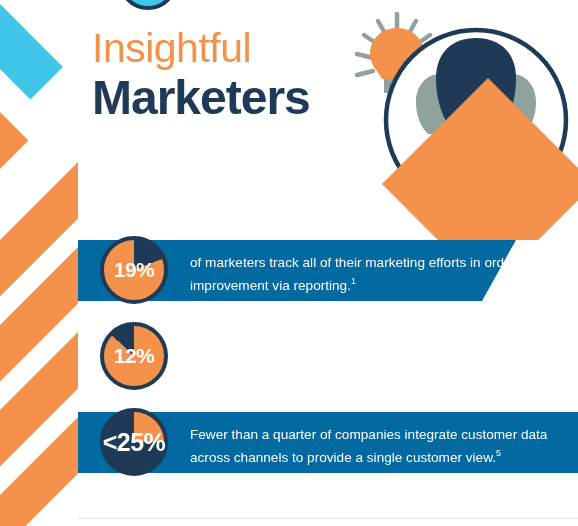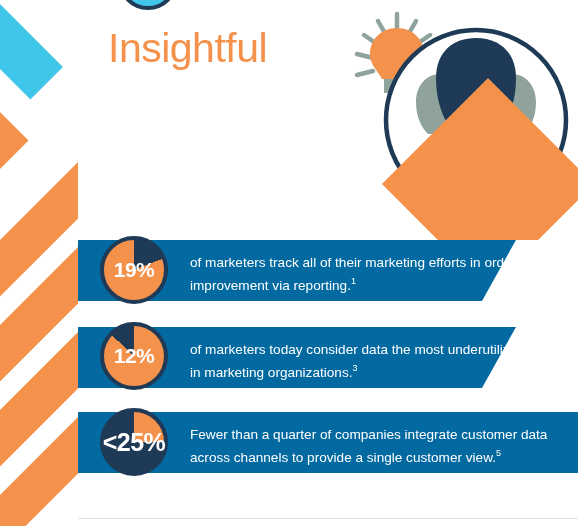--- a/index.html
+++ b/index.html
@@ -83,21 +83,20 @@
     background: #3FC6E8;
     border: 4px solid #1F3A56;
     box-sizing: border-box;
   }
 
   .title-block {
     position: absolute;
     left: 92px;
     top: 28px;
     width: 300px;
-    margin-left: 16px;
   }
   .title-line1 {
     font-size: 41px;
     color: #F4924C;
     letter-spacing: -0.5px;
     line-height: 1;
     font-weight: 400;
   }
   .title-line2 {
     font-size: 48px;
@@ -259,40 +258,35 @@
 
         <path d="M136 138 L147 150 L141 206 L136 212 L131 206 L125 150 Z" fill="#F4924C"></path>
 
         <path d="M96 76 C96 50 113 36 136 36 C159 36 176 50 176 76 C176 104 166 122 156 134 C148 142 124 142 116 134 C106 122 96 104 96 76 Z" fill="#1F3A56"></path>
       </g>
     </svg>
   </div>
 
   <div class="title-block">
     <div class="title-line1">Insightful</div>
+    <div class="title-line2">Marketers</div>
   </div>
 
 
   <div class="banner" style="top:240px;">
     <div class="banner-notch" style="clip-path: polygon(34px 0, 96px 0, 96px 61px, 0 61px);"></div>
     <div class="banner-text">
       <span>of marketers track all of their marketing efforts in order to drive improvement via reporting.</span><sup>1</sup>
     </div>
   </div>
   <div class="pie-wrap" style="left:100px; top:236px;">
     <div class="pie" style="background: conic-gradient(from 0deg, #1F3A56 0deg 68.4deg, #F4924C 68.4deg 360deg);"></div>
     <div class="pie-label">19%</div>
   </div>
 
-  <div class="banner" style="top:327px;">
-    <div class="banner-notch" style="clip-path: polygon(34px 0, 96px 0, 96px 61px, 0 61px);"></div>
-    <div class="banner-text">
-      <span>of marketers today consider data the most underutilized asset in marketing organizations.</span><sup>3</sup>
-    </div>
-  </div>
   <div class="pie-wrap" style="left:100px; top:322px;">
     <div class="pie" style="background: conic-gradient(from 0deg, #F4924C 0deg 313.2deg, #1F3A56 313.2deg 360deg);"></div>
     <div class="pie-label">12%</div>
   </div>
 
   <div class="banner" style="top:412px;">
 
     <div class="banner-text">
       <span>Fewer than a quarter of companies integrate customer data across channels to provide a single customer view.</span><sup>5</sup>
     </div>

